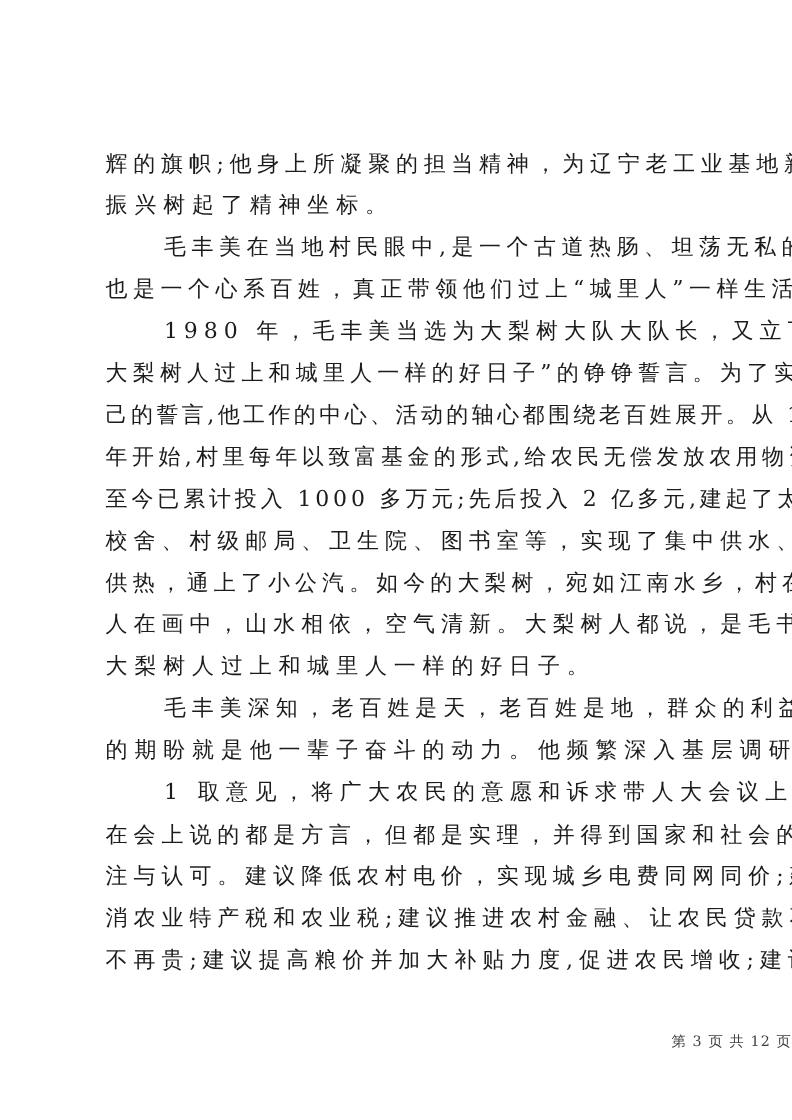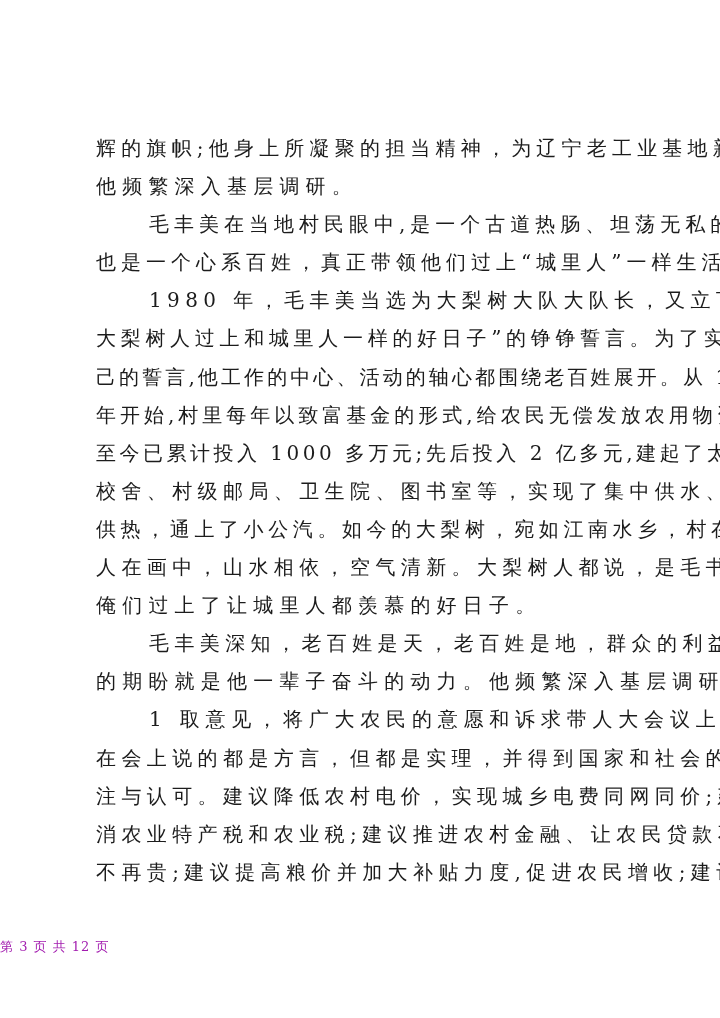--- a/index.html
+++ b/index.html
@@ -37,44 +37,44 @@
       color: #1c1c1c;
     }
     .line.indent {
       padding-left: 53px;
     }
     .footer {
       position: absolute;
       top: 938px;
       left: 0;
       width: 720px;
-      text-align: left;
+      text-align: right;
       font-size: 13px;
-      color: #a21caf;
+      color: #404040;
       letter-spacing: 1px;
     }
   </style>
 </head>
 <body>
 
 <div class="page">
   <div class="body-text" id="body-text">
       <div class="line" style="letter-spacing: 5.2px;">辉的旗帜;他身上所凝聚的担当精神，为辽宁老工业基地新一轮</div>
-      <div class="line" style="letter-spacing: 6.2px;">他频繁深入基层调研。</div>
+      <div class="line" style="letter-spacing: 6.2px;">振兴树起了精神坐标。</div>
       <div class="line indent" style="letter-spacing: 5px;">毛丰美在当地村民眼中,是一个古道热肠、坦荡无私的好人,</div>
       <div class="line" style="letter-spacing: 5px;">也是一个心系百姓，真正带领他们过上“城里人”一样生活的好</div>
       <div class="line indent" style="letter-spacing: 5.4px;">1980 年，毛丰美当选为大梨树大队大队长，又立下了“让</div>
       <div class="line" style="letter-spacing: 4.7px;">大梨树人过上和城里人一样的好日子”的铮铮誓言。为了实践自</div>
       <div class="line" style="letter-spacing: 3.1px;">己的誓言,他工作的中心、活动的轴心都围绕老百姓展开。从 1985</div>
       <div class="line" style="letter-spacing: 4px;">年开始,村里每年以致富基金的形式,给农民无偿发放农用物资,</div>
       <div class="line" style="letter-spacing: 3.5px;">至今已累计投入 1000 多万元;先后投入 2 亿多元,建起了太阳能</div>
       <div class="line" style="letter-spacing: 5.4px;">校舍、村级邮局、卫生院、图书室等，实现了集中供水、供电、</div>
       <div class="line" style="letter-spacing: 4.6px;">供热，通上了小公汽。如今的大梨树，宛如江南水乡，村在景中，</div>
       <div class="line" style="letter-spacing: 5.4px;">人在画中，山水相依，空气清新。大梨树人都说，是毛书记领着</div>
-      <div class="line" style="letter-spacing: 6.2px;">俺们过上了让城里人都羡慕的好日子。</div>
+      <div class="line" style="letter-spacing: 6.2px;">大梨树人过上和城里人一样的好日子。</div>
       <div class="line indent" style="letter-spacing: 5.4px;">毛丰美深知，老百姓是天，老百姓是地，群众的利益、群众</div>
       <div class="line" style="letter-spacing: 6.2px;">的期盼就是他一辈子奋斗的动力。他频繁深入基层调研，听</div>
       <div class="line indent" style="letter-spacing: 5.8px;">1 取意见，将广大农民的意愿和诉求带人大会议上，虽然他</div>
       <div class="line" style="letter-spacing: 5.4px;">在会上说的都是方言，但都是实理，并得到国家和社会的高度关</div>
       <div class="line" style="letter-spacing: 5.4px;">注与认可。建议降低农村电价，实现城乡电费同网同价;建议取</div>
       <div class="line" style="letter-spacing: 5.4px;">消农业特产税和农业税;建议推进农村金融、让农民贷款不再难</div>
       <div class="line" style="letter-spacing: 5.4px;">不再贵;建议提高粮价并加大补贴力度,促进农民增收;建议加快</div>
     </div>
   <div class="footer">第 3 页  共 12 页</div>
 </div>

